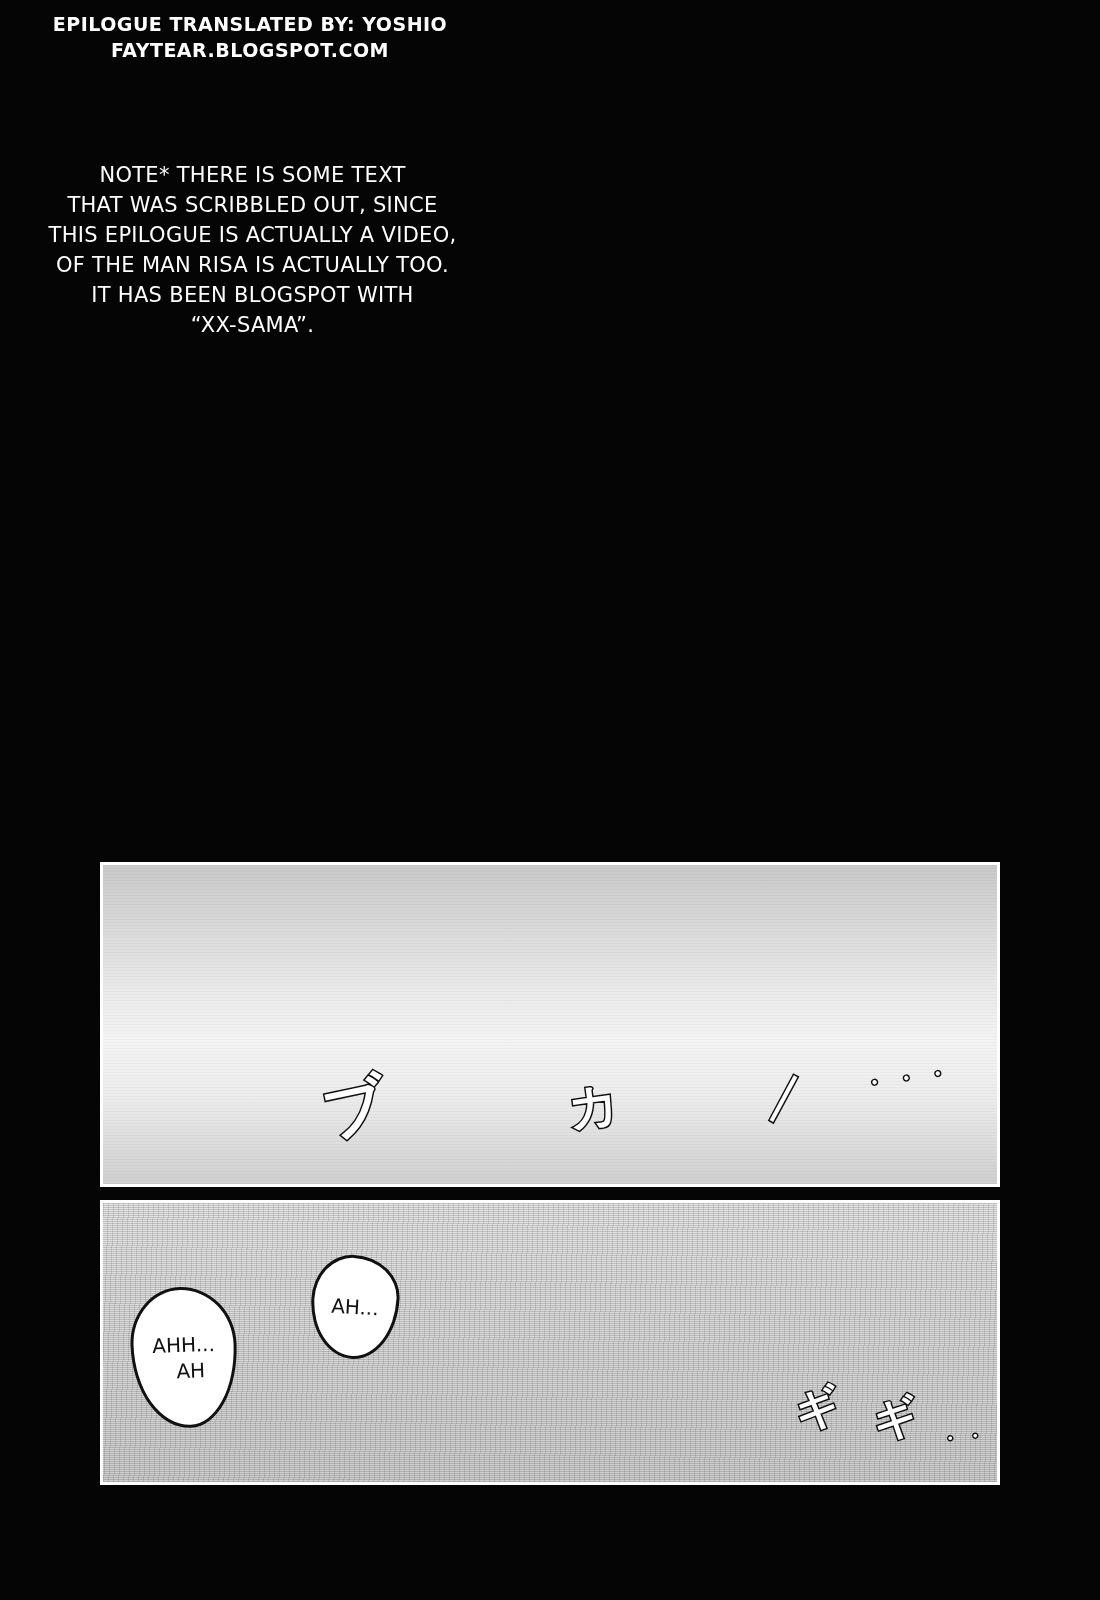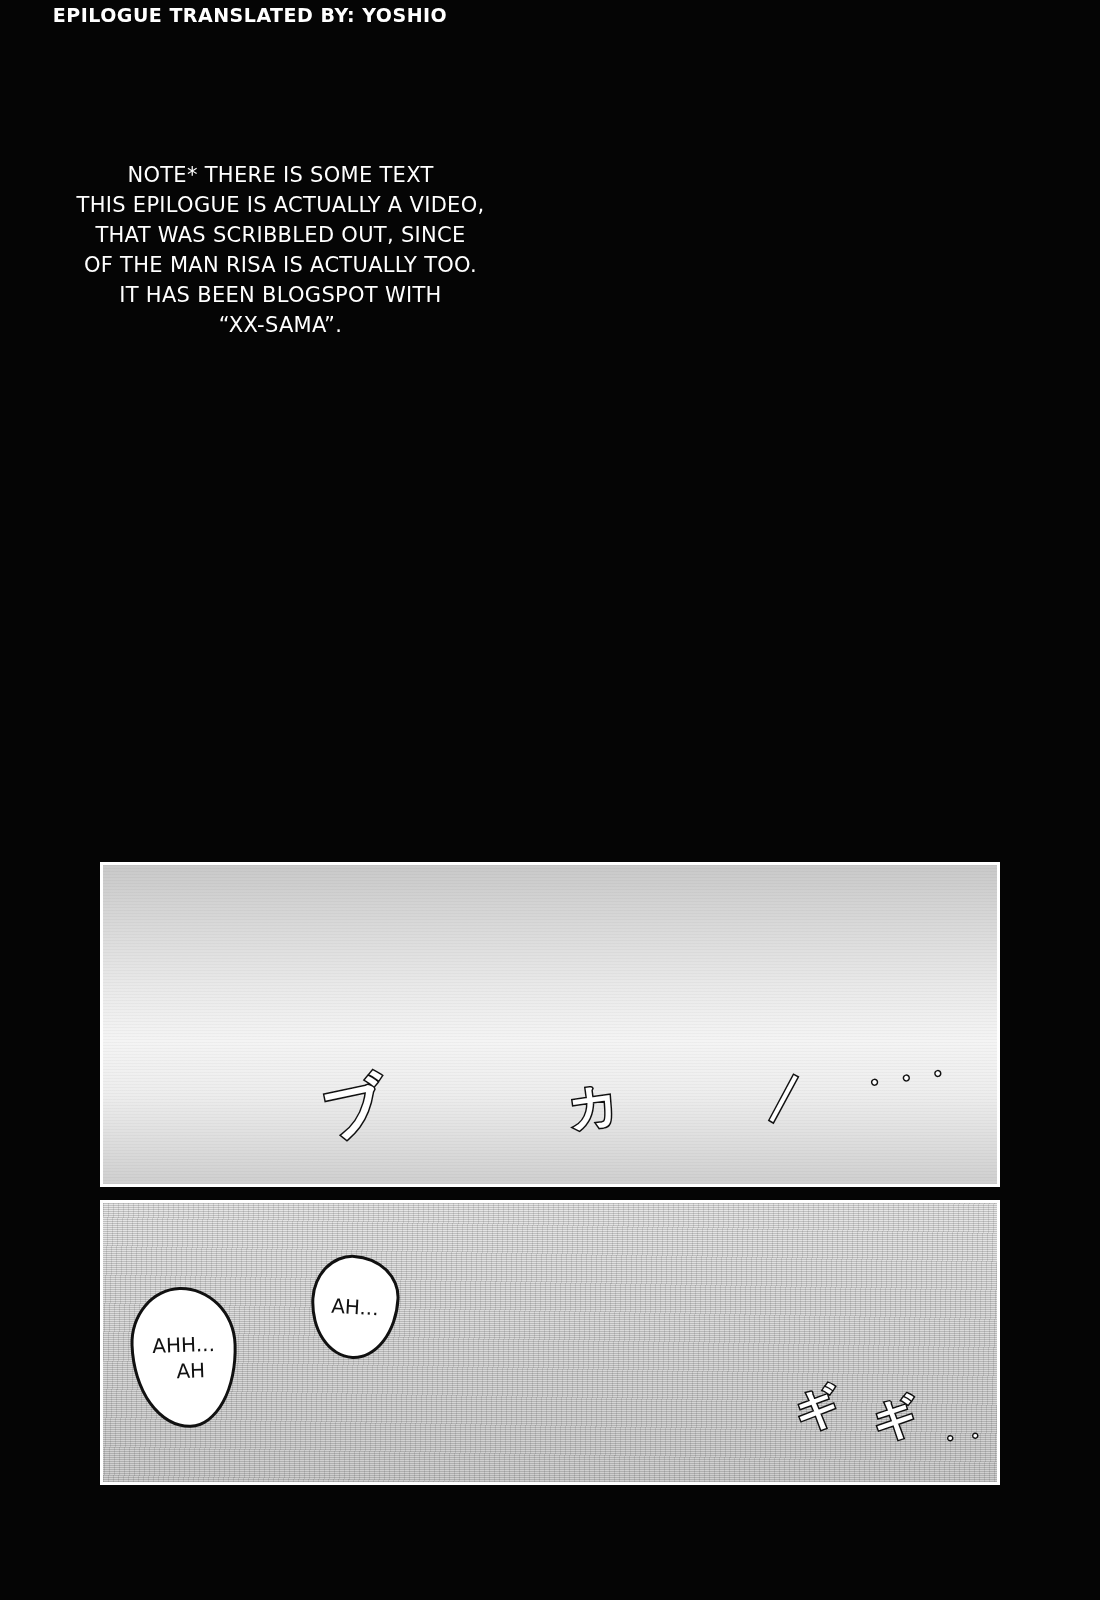--- a/index.html
+++ b/index.html
@@ -13,21 +13,21 @@
     height: 1600px;
     background: #050505;
     overflow: hidden;
     font-family: "DejaVu Sans", sans-serif;
   }
 
   
   .credits {
     position: absolute;
     left: 0;
-    top: 2px;
+    top: 11px;
     width: 500px;
     text-align: center;
     color: #ffffff;
     font-family: "DejaVu Sans", sans-serif;
     font-weight: bold;
     font-size: 19px;
     line-height: 26px;
     letter-spacing: 0.5px;
   }
   .credits div { white-space: pre; }
@@ -37,21 +37,20 @@
     position: absolute;
     left: 0;
     top: 160px;
     width: 505px;
     text-align: center;
     color: #ffffff;
     font-family: "DejaVu Sans", sans-serif;
     font-size: 21px;
     line-height: 30px;
     letter-spacing: 0.3px;
-    margin-left: 28px;
   }
   .note div { white-space: pre; }
 
   
   .panel {
     position: absolute;
     border: 3px solid #ffffff;
     box-sizing: border-box;
     overflow: hidden;
   }
@@ -184,26 +183,27 @@
     transform: rotate(-6deg);
   }
 </style>
 </head>
 <body>
 
 <div id="page">
 
   <div class="credits">
     <div>EPILOGUE TRANSLATED BY: YOSHIO</div>
+    <div>FAYTEAR.BLOGSPOT.COM</div>
   </div>
 
   <div class="note">
     <div>NOTE* THERE IS SOME TEXT</div>
+    <div>THAT WAS SCRIBBLED OUT, SINCE</div>
     <div>THIS EPILOGUE IS ACTUALLY A VIDEO,</div>
-    <div>THAT WAS SCRIBBLED OUT, SINCE</div>
     <div>OF THE MAN RISA IS ACTUALLY TOO.</div>
     <div>IT HAS BEEN BLOGSPOT WITH</div>
     <div>“XX-SAMA”.</div>
   </div>
 
   <div class="panel" id="panel-sky">
     <div class="grain"></div>
     <div class="sfx" id="sfx-bu">ブ</div>
     <div class="sfx" id="sfx-ka">カ</div>
     <div class="sfx" id="sfx-dash">／</div>

